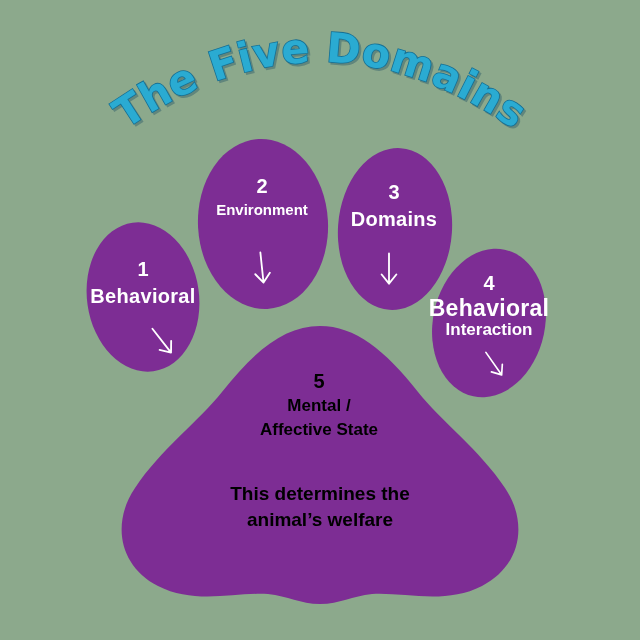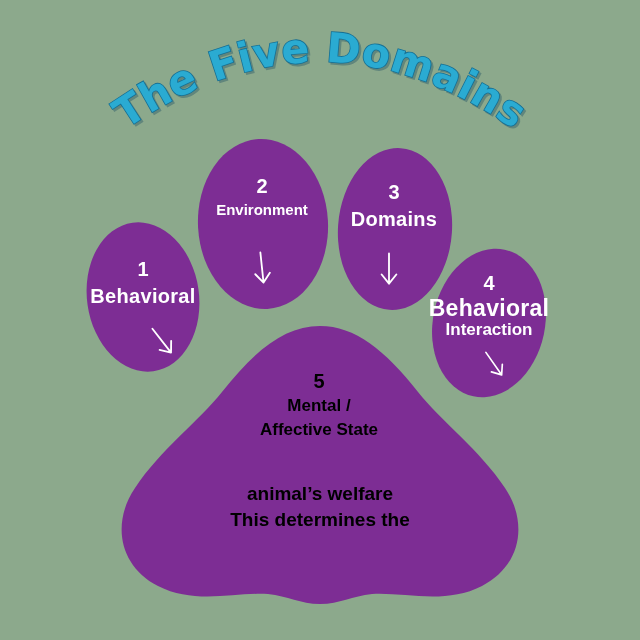--- a/index.html
+++ b/index.html
@@ -131,17 +131,17 @@
     </svg>
   </span>
 
   <div class="main-text" style="left:319px; top:405px;">
     <div class="num">5</div>
     <div class="t">Mental /</div>
     <div class="t">Affective State</div>
   </div>
 
   <div class="main-text" style="left:320px; top:507px;">
+    <div class="note">This determines the</div>
     <div class="note">animal’s welfare</div>
-    <div class="note">This determines the</div>
   </div>
 
 </div>
 
 </body></html>

